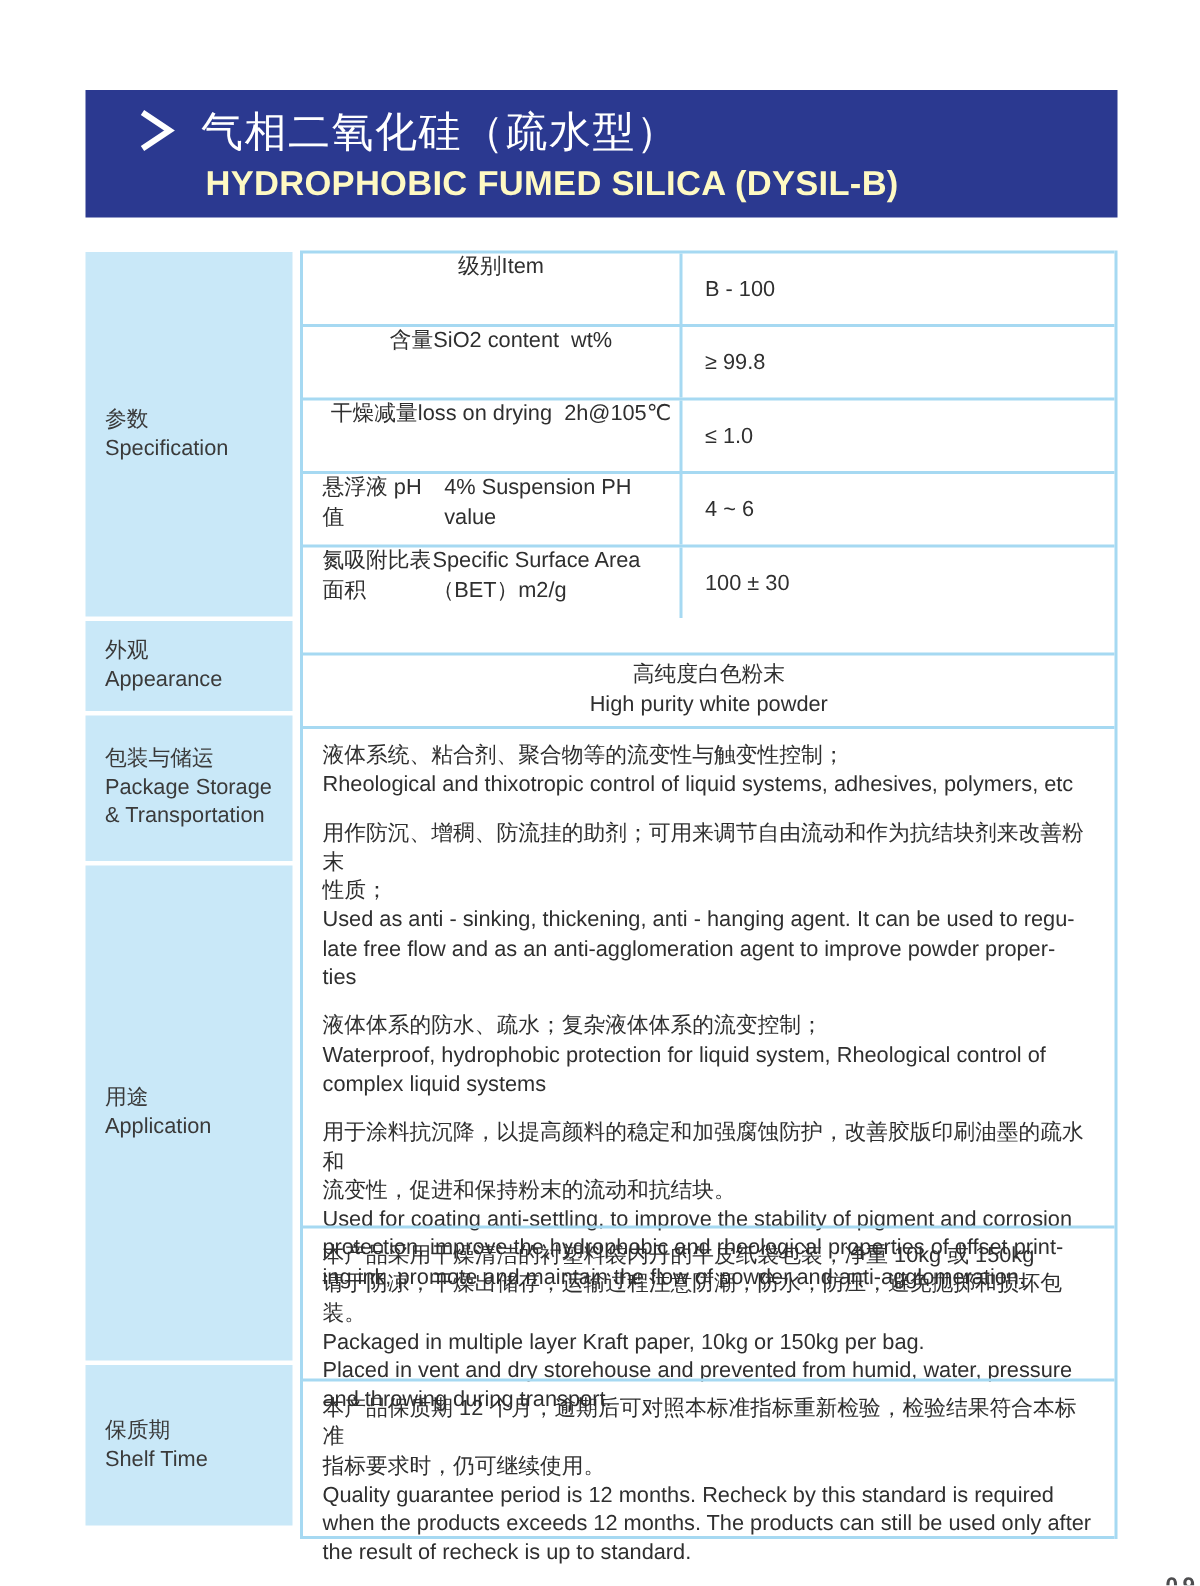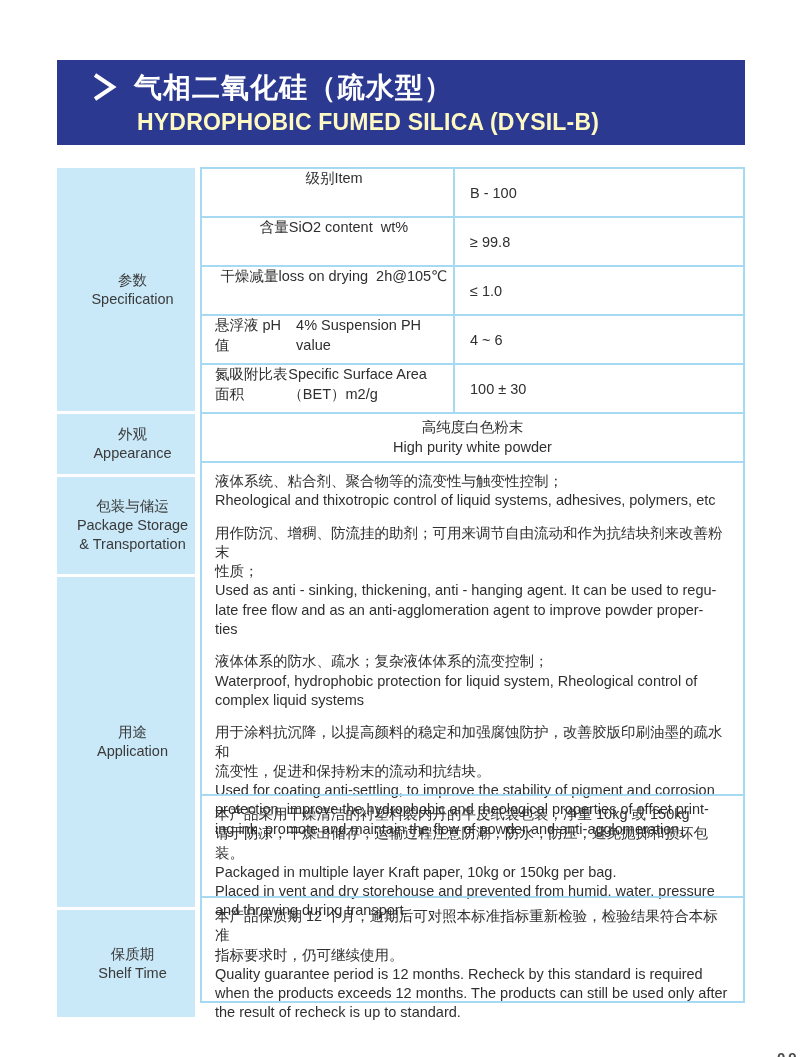--- a/index.html
+++ b/index.html
@@ -3,46 +3,46 @@
 <meta charset="utf-8">
 <style>
   html,body{margin:0;padding:0;background:#ffffff;}
   .page{
     position:relative;width:800px;height:1057px;background:#ffffff;overflow:hidden;
     font-family:"Liberation Sans","DejaVu Sans",sans-serif;color:#2f2f2f;
   }
   
   .header-band{position:absolute;left:57px;top:60px;width:688px;height:85px;background:#2b3990;}
   .chevron{position:absolute;left:33px;top:12px;width:28px;height:30px;}
-  .title-zh{position:absolute;left:77px;top:9px;font-size:28px;font-weight:bold;color:#ffffff;letter-spacing:1px;white-space:nowrap;}
+  .title-zh{position:absolute;left:77px;top:9px;font-size:28px;font-weight:normal;color:#ffffff;letter-spacing:1px;white-space:nowrap;}
   .title-en{position:absolute;left:80px;top:49px;font-size:23px;font-weight:bold;color:#fef9c3;letter-spacing:0.2px;white-space:nowrap;}
   
   .sheet-table{position:absolute;left:57px;top:167px;width:688px;display:flex;align-items:flex-start;}
   .labels-col{width:138px;margin-right:5px;padding-top:1px;display:flex;flex-direction:column;flex:none;}
   .label-block{
     background:#c9e8f8;margin-bottom:3px;display:flex;flex-direction:column;justify-content:center;
-    padding-left:13px;font-size:14.5px;line-height:19px;color:#3a3a3a;white-space:pre-line;box-sizing:border-box;text-align:center;
+    padding-left:13px;font-size:14.5px;line-height:19px;color:#3a3a3a;white-space:pre-line;box-sizing:border-box;
   }
   .lb-spec{height:243px;}
   .lb-appearance{height:60px;}
   .lb-application{height:330px;}
   .lb-package{height:97px;}
   .lb-shelf{height:107px;margin-bottom:0;}
   .content-col{flex:1;border-left:2px solid #a6d9f2;border-right:2px solid #a6d9f2;display:flex;flex-direction:column;}
   .cell{border-top:2px solid #a6d9f2;box-sizing:border-box;}
   .cell.last{border-bottom:2px solid #a6d9f2;}
   .spec-row{display:flex;height:49px;}
   .spec-name{
     width:253px;flex:none;border-right:2px solid #a6d9f2;box-sizing:border-box;
     display:flex;flex-direction:row;justify-content:center;padding-left:13px;
     font-size:14.5px;line-height:19.5px;
   }
   .spec-name span{white-space:pre-wrap;}
   .spec-value{flex:1;display:flex;align-items:center;padding-left:15px;font-size:14.5px;}
-  .appearance-cell{height:49px;display:flex;flex-direction:column;justify-content:center;text-align:center;font-size:14.5px;line-height:19.5px;}
+  .appearance-cell{height:49px;display:flex;flex-direction:column;justify-content:center;text-align:center;font-size:14.5px;line-height:19.5px;margin-top:23px;}
   .text-cell{font-size:14.5px;line-height:19.3px;padding:9px 13px 0 13px;}
   .text-cell .para{white-space:pre-line;margin:0 0 13px 0;}
   .cell-application{height:333px;}
   .cell-package{height:102px;}
   .cell-shelf{height:107px;}
   
   .page-number{position:absolute;left:777px;top:1049px;font-size:15px;font-weight:bold;color:#4d4d4f;letter-spacing:3px;}
 </style>
 </head>
 <body>

